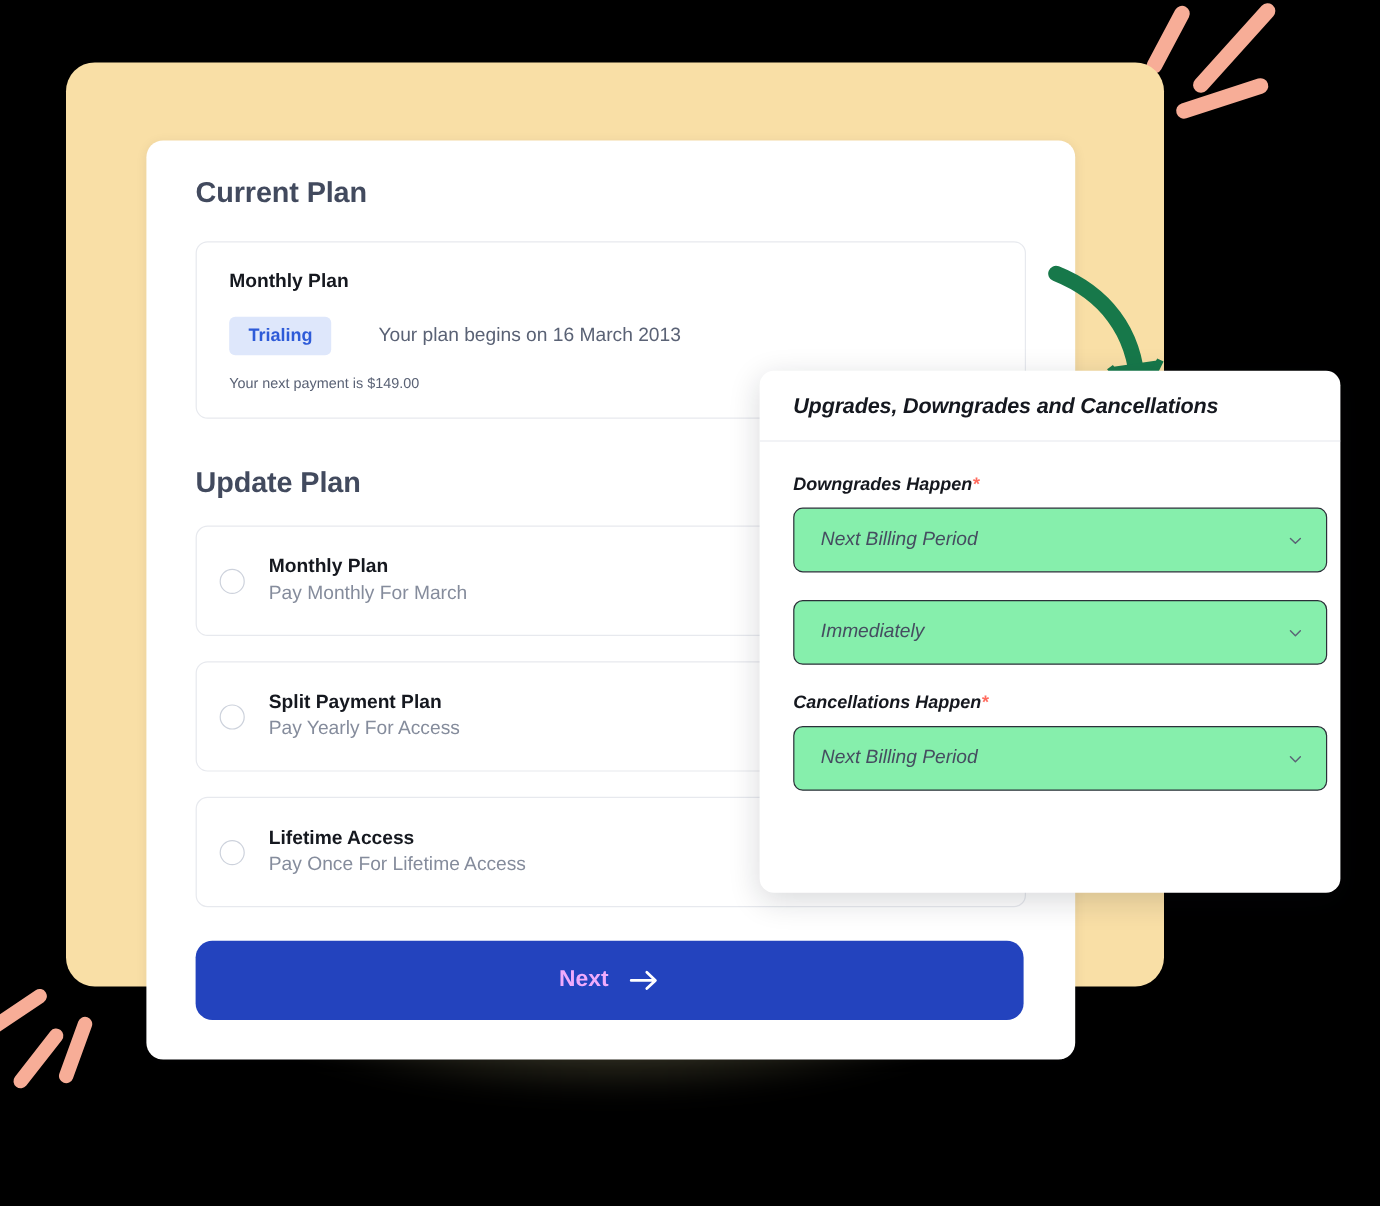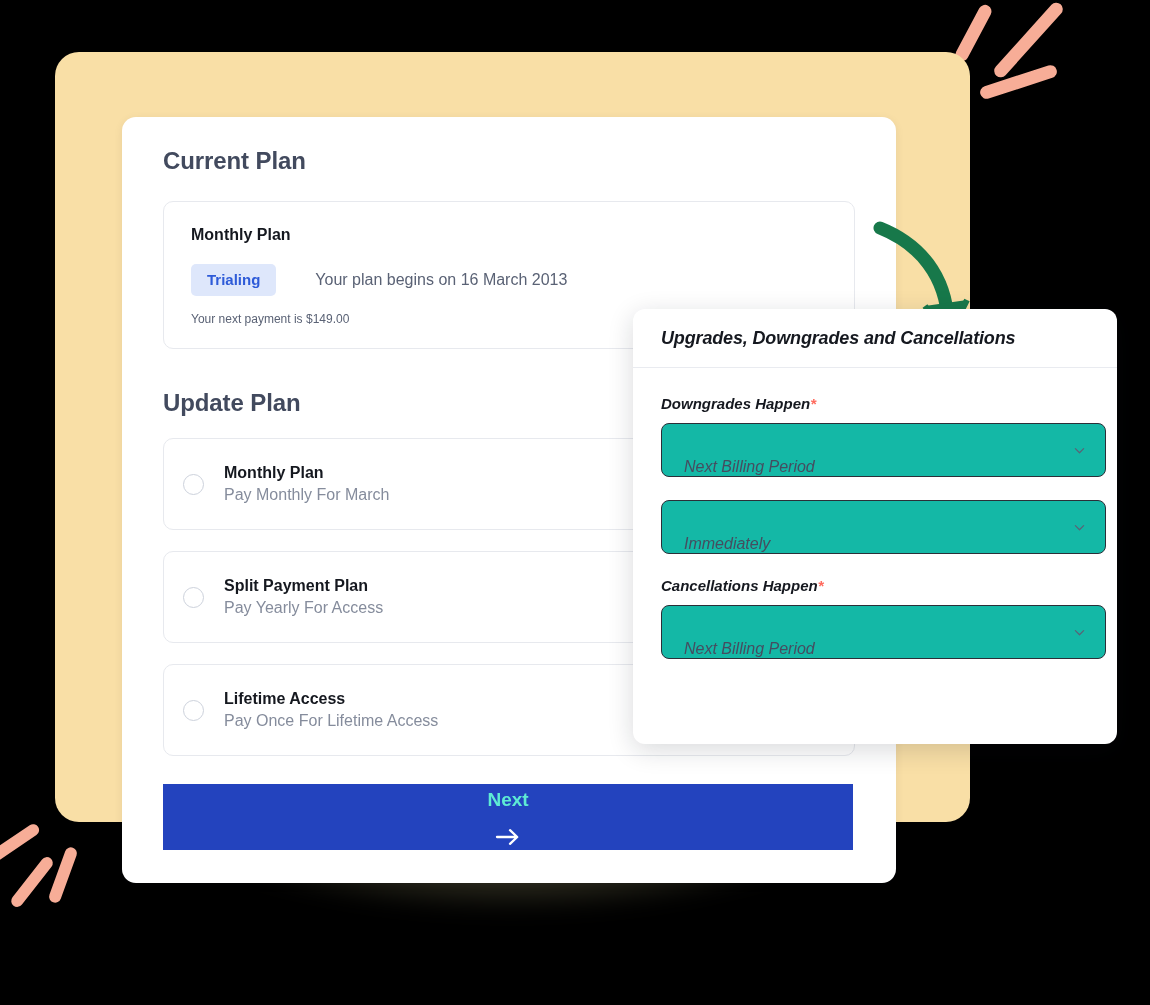--- a/index.html
+++ b/index.html
@@ -162,31 +162,30 @@
 
   
   #next-button {
     position: absolute;
     left: 163px;
     top: 784px;
     width: 690px;
     height: 66px;
     background: #2343BE;
     border: none;
-    border-radius: 0;
-    color: #5eead4;
+    border-radius: 14px;
+    color: #f0abfc;
     font-family: "Liberation Sans", sans-serif;
     font-size: 19px;
     font-weight: bold;
     display: flex;
     align-items: center;
     justify-content: center;
     gap: 17px;
     cursor: pointer;
-    flex-direction: column;
   }
 
   
   #green-arrow {
     position: absolute;
     left: 872px;
     top: 214px;
     width: 100px;
     height: 140px;
   }
@@ -237,23 +236,23 @@
     color: #FF6B5E;
     font-size: 15px;
   }
 
   .select-box {
     position: relative;
     height: 54px;
     border: 1.4px solid #2B2F38;
     border-radius: 8px;
     display: flex;
-    align-items: flex-end;
+    align-items: center;
     padding: 0 22px;
-    background: #14b8a6;
+    background: #86efac;
     cursor: pointer;
   }
 
   .select-value {
     font-size: 16px;
     color: #454D60;
   }
 
   .chevron {
     position: absolute;

